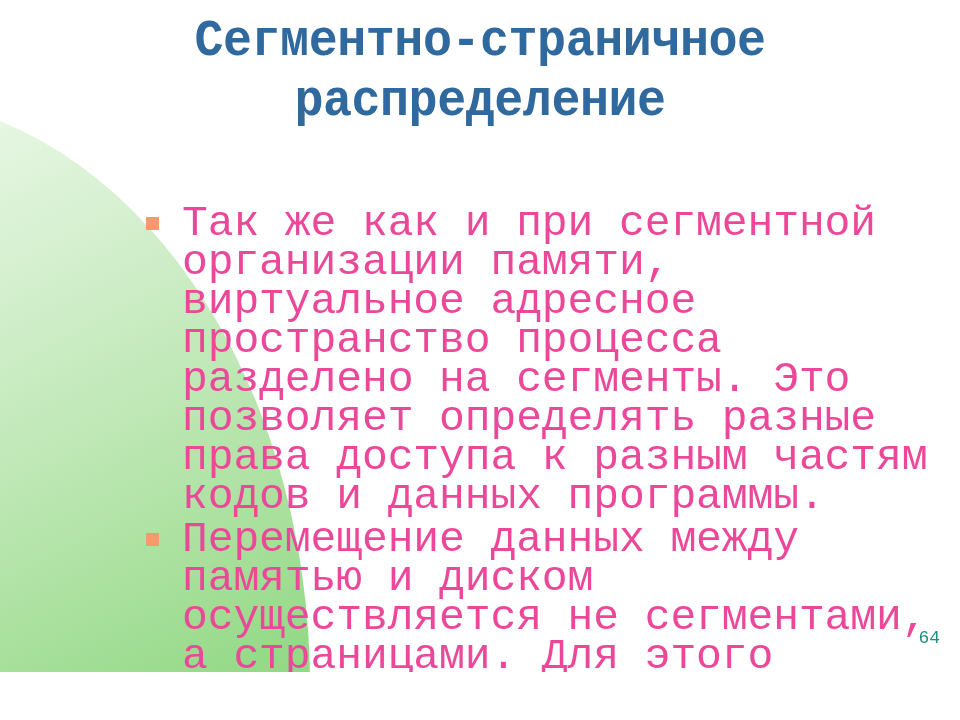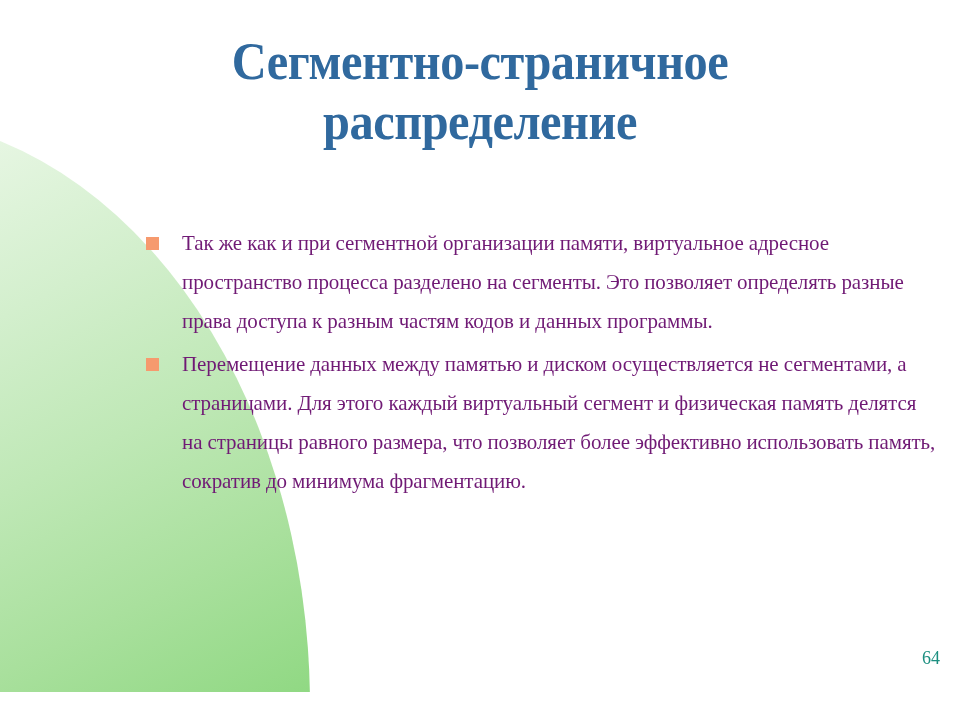--- a/index.html
+++ b/index.html
@@ -7,22 +7,21 @@
     margin: 0;
     padding: 0;
     background: #ffffff;
   }
   .slide {
     position: relative;
     width: 960px;
     height: 672px;
     background: #ffffff;
     overflow: hidden;
-    font-family: Liberation Serif, serif;
-    margin-top: 20px;
+    font-family: Liberation Mono, monospace;
   }
 
   
   .deco-ellipse {
     position: absolute;
     left: -560px;
     top: 96px;
     width: 870px;
     height: 1180px;
     border-radius: 50%;
@@ -78,22 +77,22 @@
   .bullet-marker {
     flex: 0 0 auto;
     width: 13px;
     height: 13px;
     background: #f69a6e;
     margin-top: 13px;
     margin-right: 23px;
   }
   .bullet-text {
     flex: 1 1 auto;
-    color: #701a75;
-    font-size: 21px;
+    color: #ec4899;
+    font-size: 43px;
     line-height: 39px;
     letter-spacing: -0.1px;
     text-align: left;
   }
 
   
   .slide-number {
     position: absolute;
     right: 20px;
     bottom: 22px;

